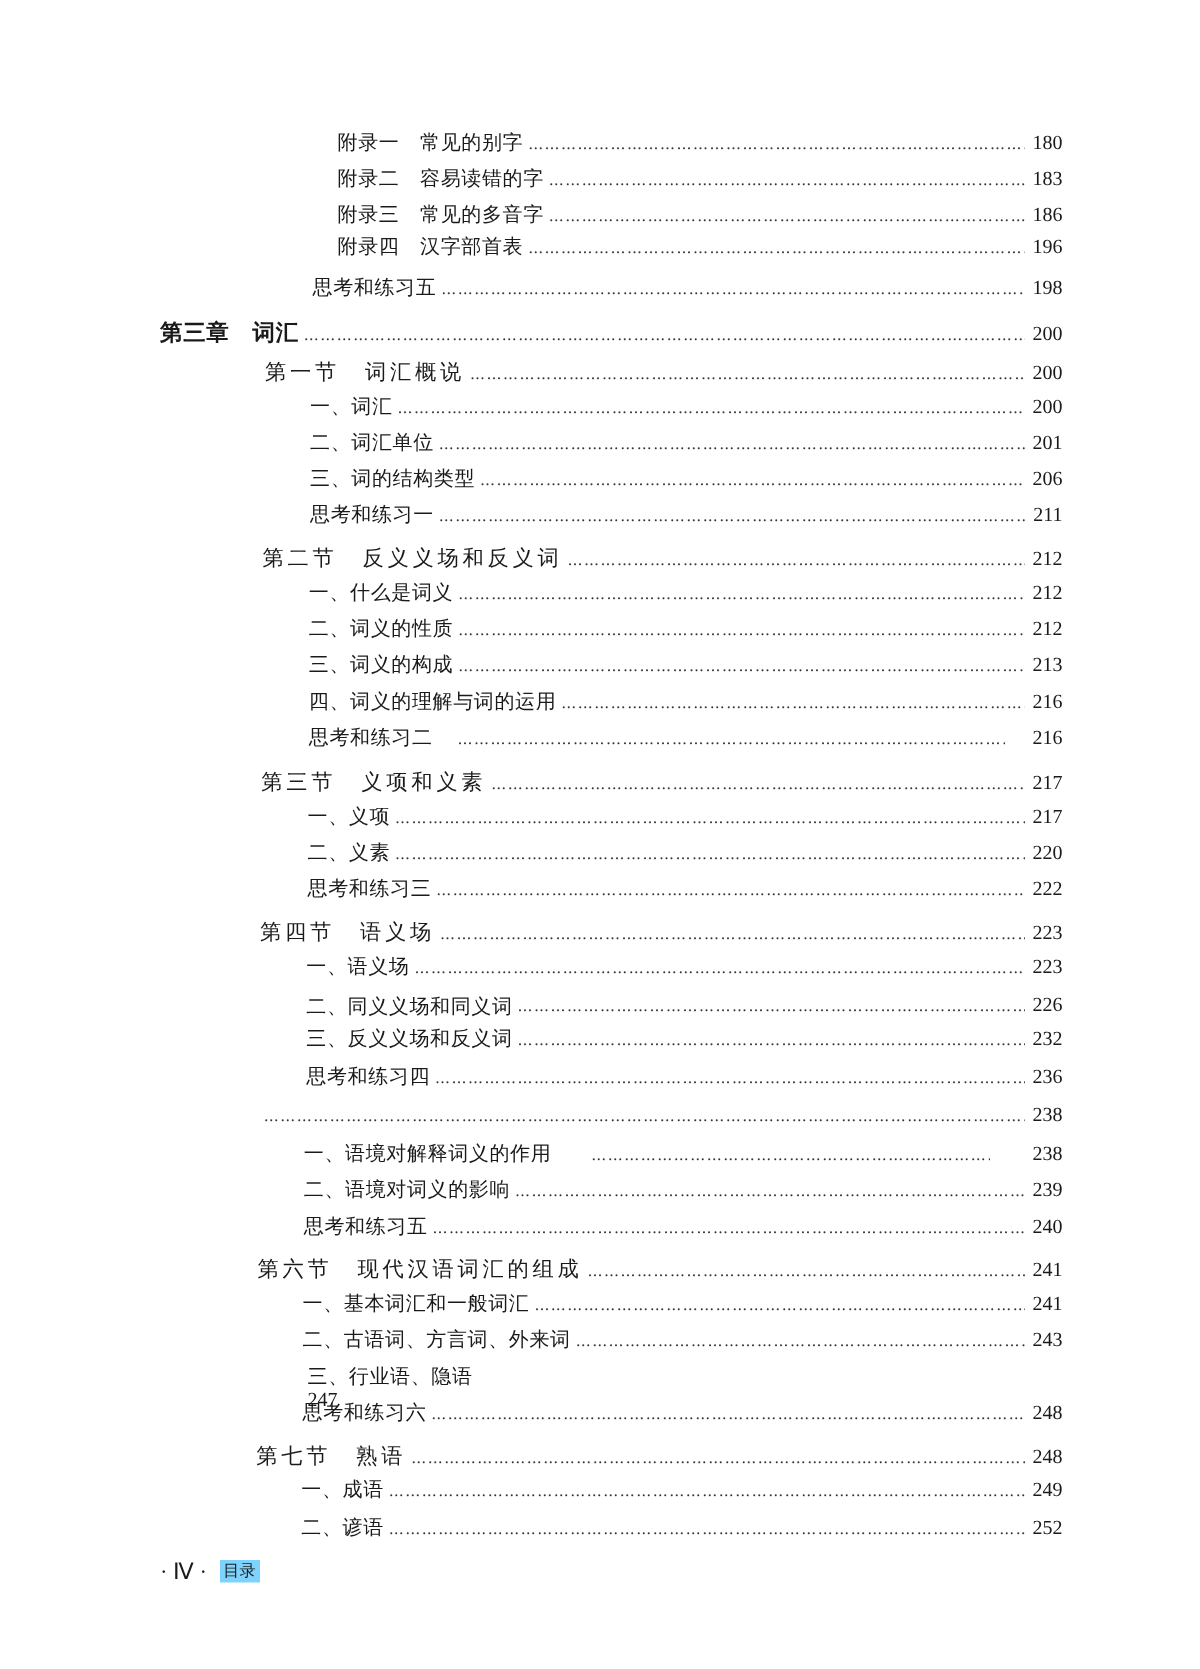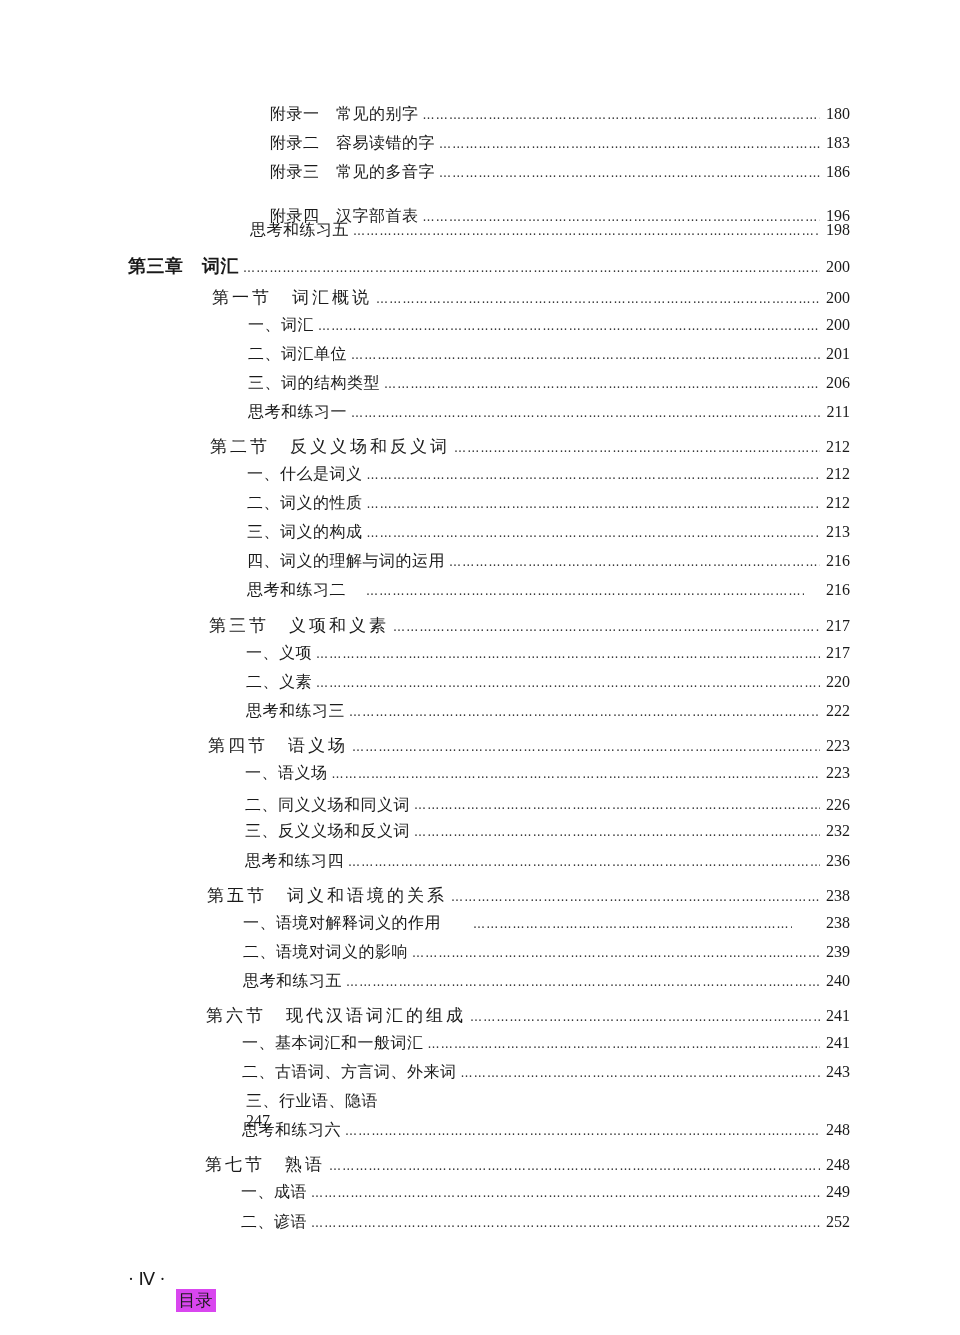--- a/index.html
+++ b/index.html
@@ -9,42 +9,42 @@
   .row { position: absolute; display: flex; align-items: baseline; height: 26px; }
   .row .label { white-space: nowrap; font-size: 16px; letter-spacing: 0.5px; }
   .row .leader { flex: 1; overflow: hidden; white-space: nowrap; margin: 0 6px 0 4px;
                  font-size: 12px; letter-spacing: 1.2px; color: #333; }
   .row .leader::before { content: "……………………………………………………………………………………………………………………………………………………………………………………………………"; }
   .row .page { font-family: "Liberation Serif", serif; font-size: 16px; white-space: nowrap; }
   .row.chapter .label { font-family: "DejaVu Sans", sans-serif; font-weight: bold; font-size: 18px; }
   .row.section .label { font-size: 17px; letter-spacing: 3px; }
   .footer { position: absolute; left: 128px; top: 1246px; display: flex; align-items: center; gap: 10px; }
   .footer .folio { font-family: "Liberation Serif", serif; font-size: 18px; }
-  .footer .tag { font-size: 17px; background: #d946ef; padding: 0 3px; margin-top: 43px; }
+  .footer .tag { font-size: 13px; background: #7dd3fc; padding: 0 3px; }
 </style>
 </head>
 <body>
 
 <div class="toc" id="toc">
     <div class="row appendix" style="left: 270px; top: 104px; width: 580px;">
       <span class="label">附录一　常见的别字</span>
       <span class="leader"></span>
       <span class="page">180</span>
     </div>
     <div class="row appendix" style="left: 270px; top: 133px; width: 580px;">
       <span class="label">附录二　容易读错的字</span>
       <span class="leader"></span>
       <span class="page">183</span>
     </div>
     <div class="row appendix" style="left: 270px; top: 162px; width: 580px;">
       <span class="label">附录三　常见的多音字</span>
       <span class="leader"></span>
       <span class="page">186</span>
     </div>
-    <div class="row appendix" style="left: 270px; top: 206px; width: 580px;">
+    <div class="row appendix" style="left: 270px; top: 187px; width: 580px;">
       <span class="label">附录四　汉字部首表</span>
       <span class="leader"></span>
       <span class="page">196</span>
     </div>
     <div class="row exercise" style="left: 250px; top: 220px; width: 600px;">
       <span class="label">思考和练习五</span>
       <span class="leader"></span>
       <span class="page">198</span>
     </div>
     <div class="row chapter" style="left: 128px; top: 254px; width: 722px;">
@@ -146,21 +146,20 @@
       <span class="label">三、反义义场和反义词</span>
       <span class="leader"></span>
       <span class="page">232</span>
     </div>
     <div class="row item" style="left: 245px; top: 851px; width: 605px;">
       <span class="label">思考和练习四</span>
       <span class="leader"></span>
       <span class="page">236</span>
     </div>
     <div class="row section" style="left: 207px; top: 884px; width: 643px;">
-      <span class="label">第五节　词义和语境的关系</span>
       <span class="leader"></span>
       <span class="page">238</span>
     </div>
     <div class="row item" style="left: 243px; top: 913px; width: 607px; gap: 28px;">
       <span class="label">一、语境对解释词义的作用</span>
       <span class="leader"></span>
       <span class="page">238</span>
     </div>
     <div class="row item" style="left: 243px; top: 942px; width: 607px;">
       <span class="label">二、语境对词义的影响</span>

